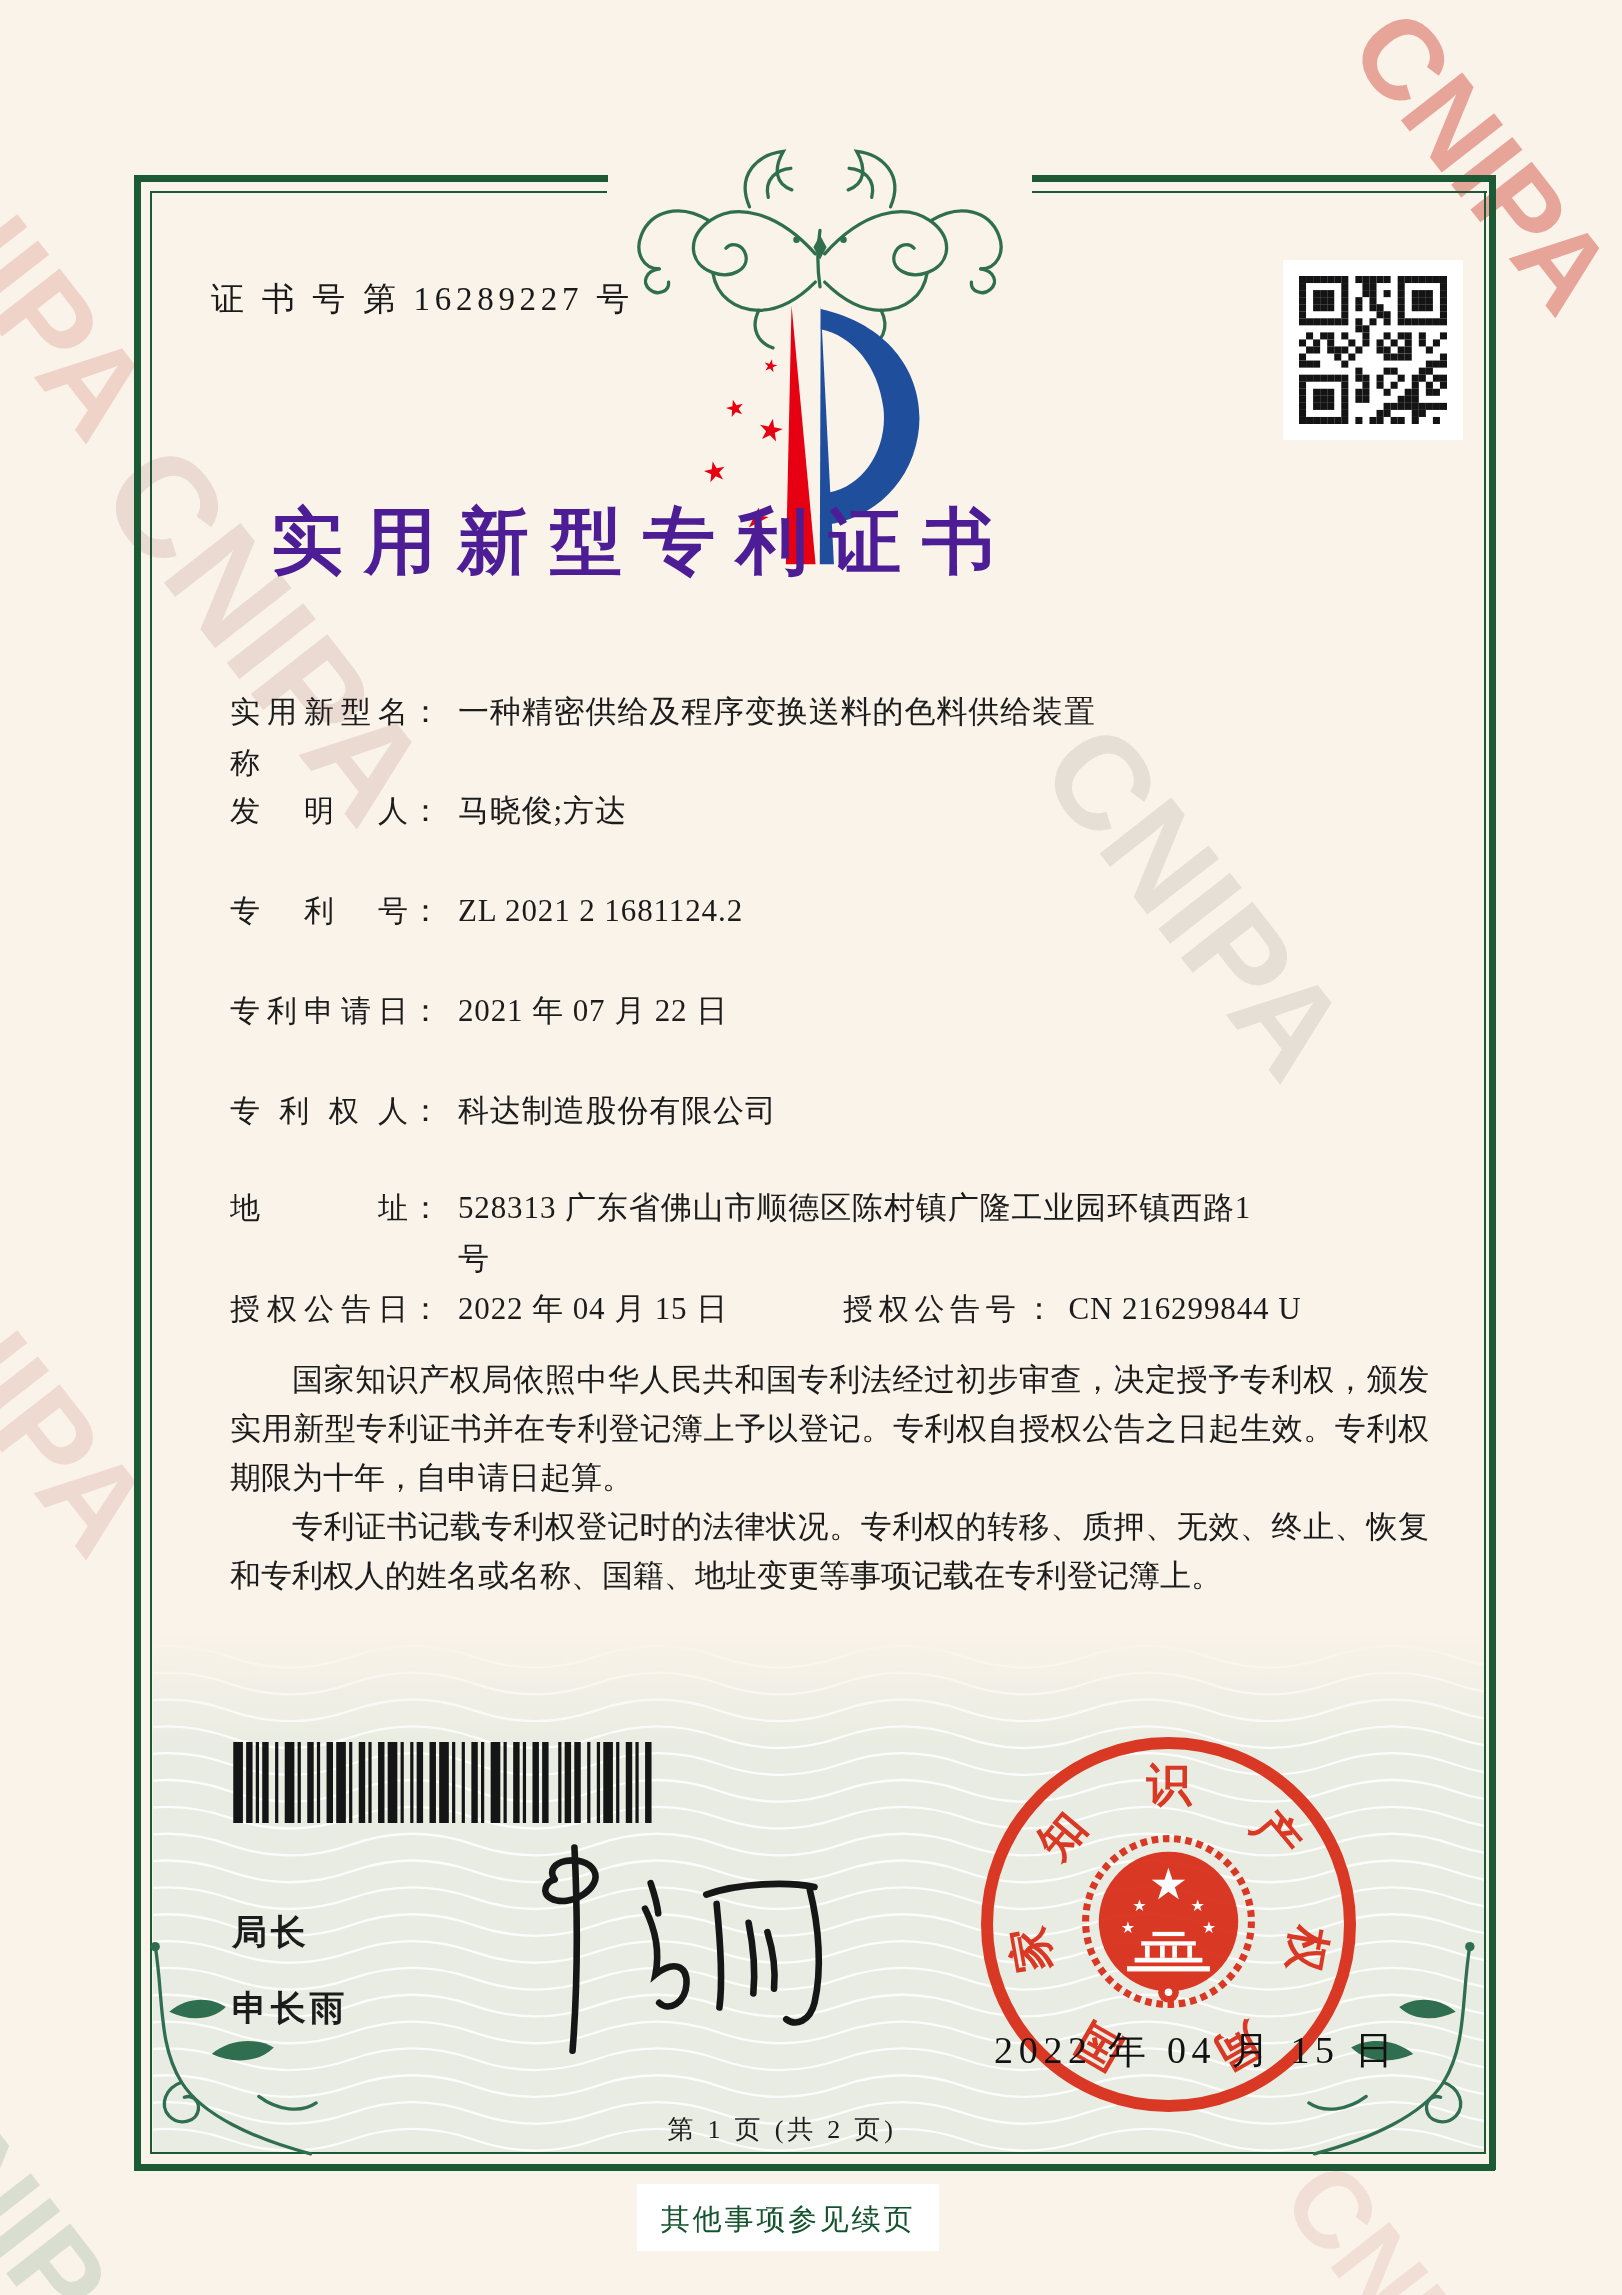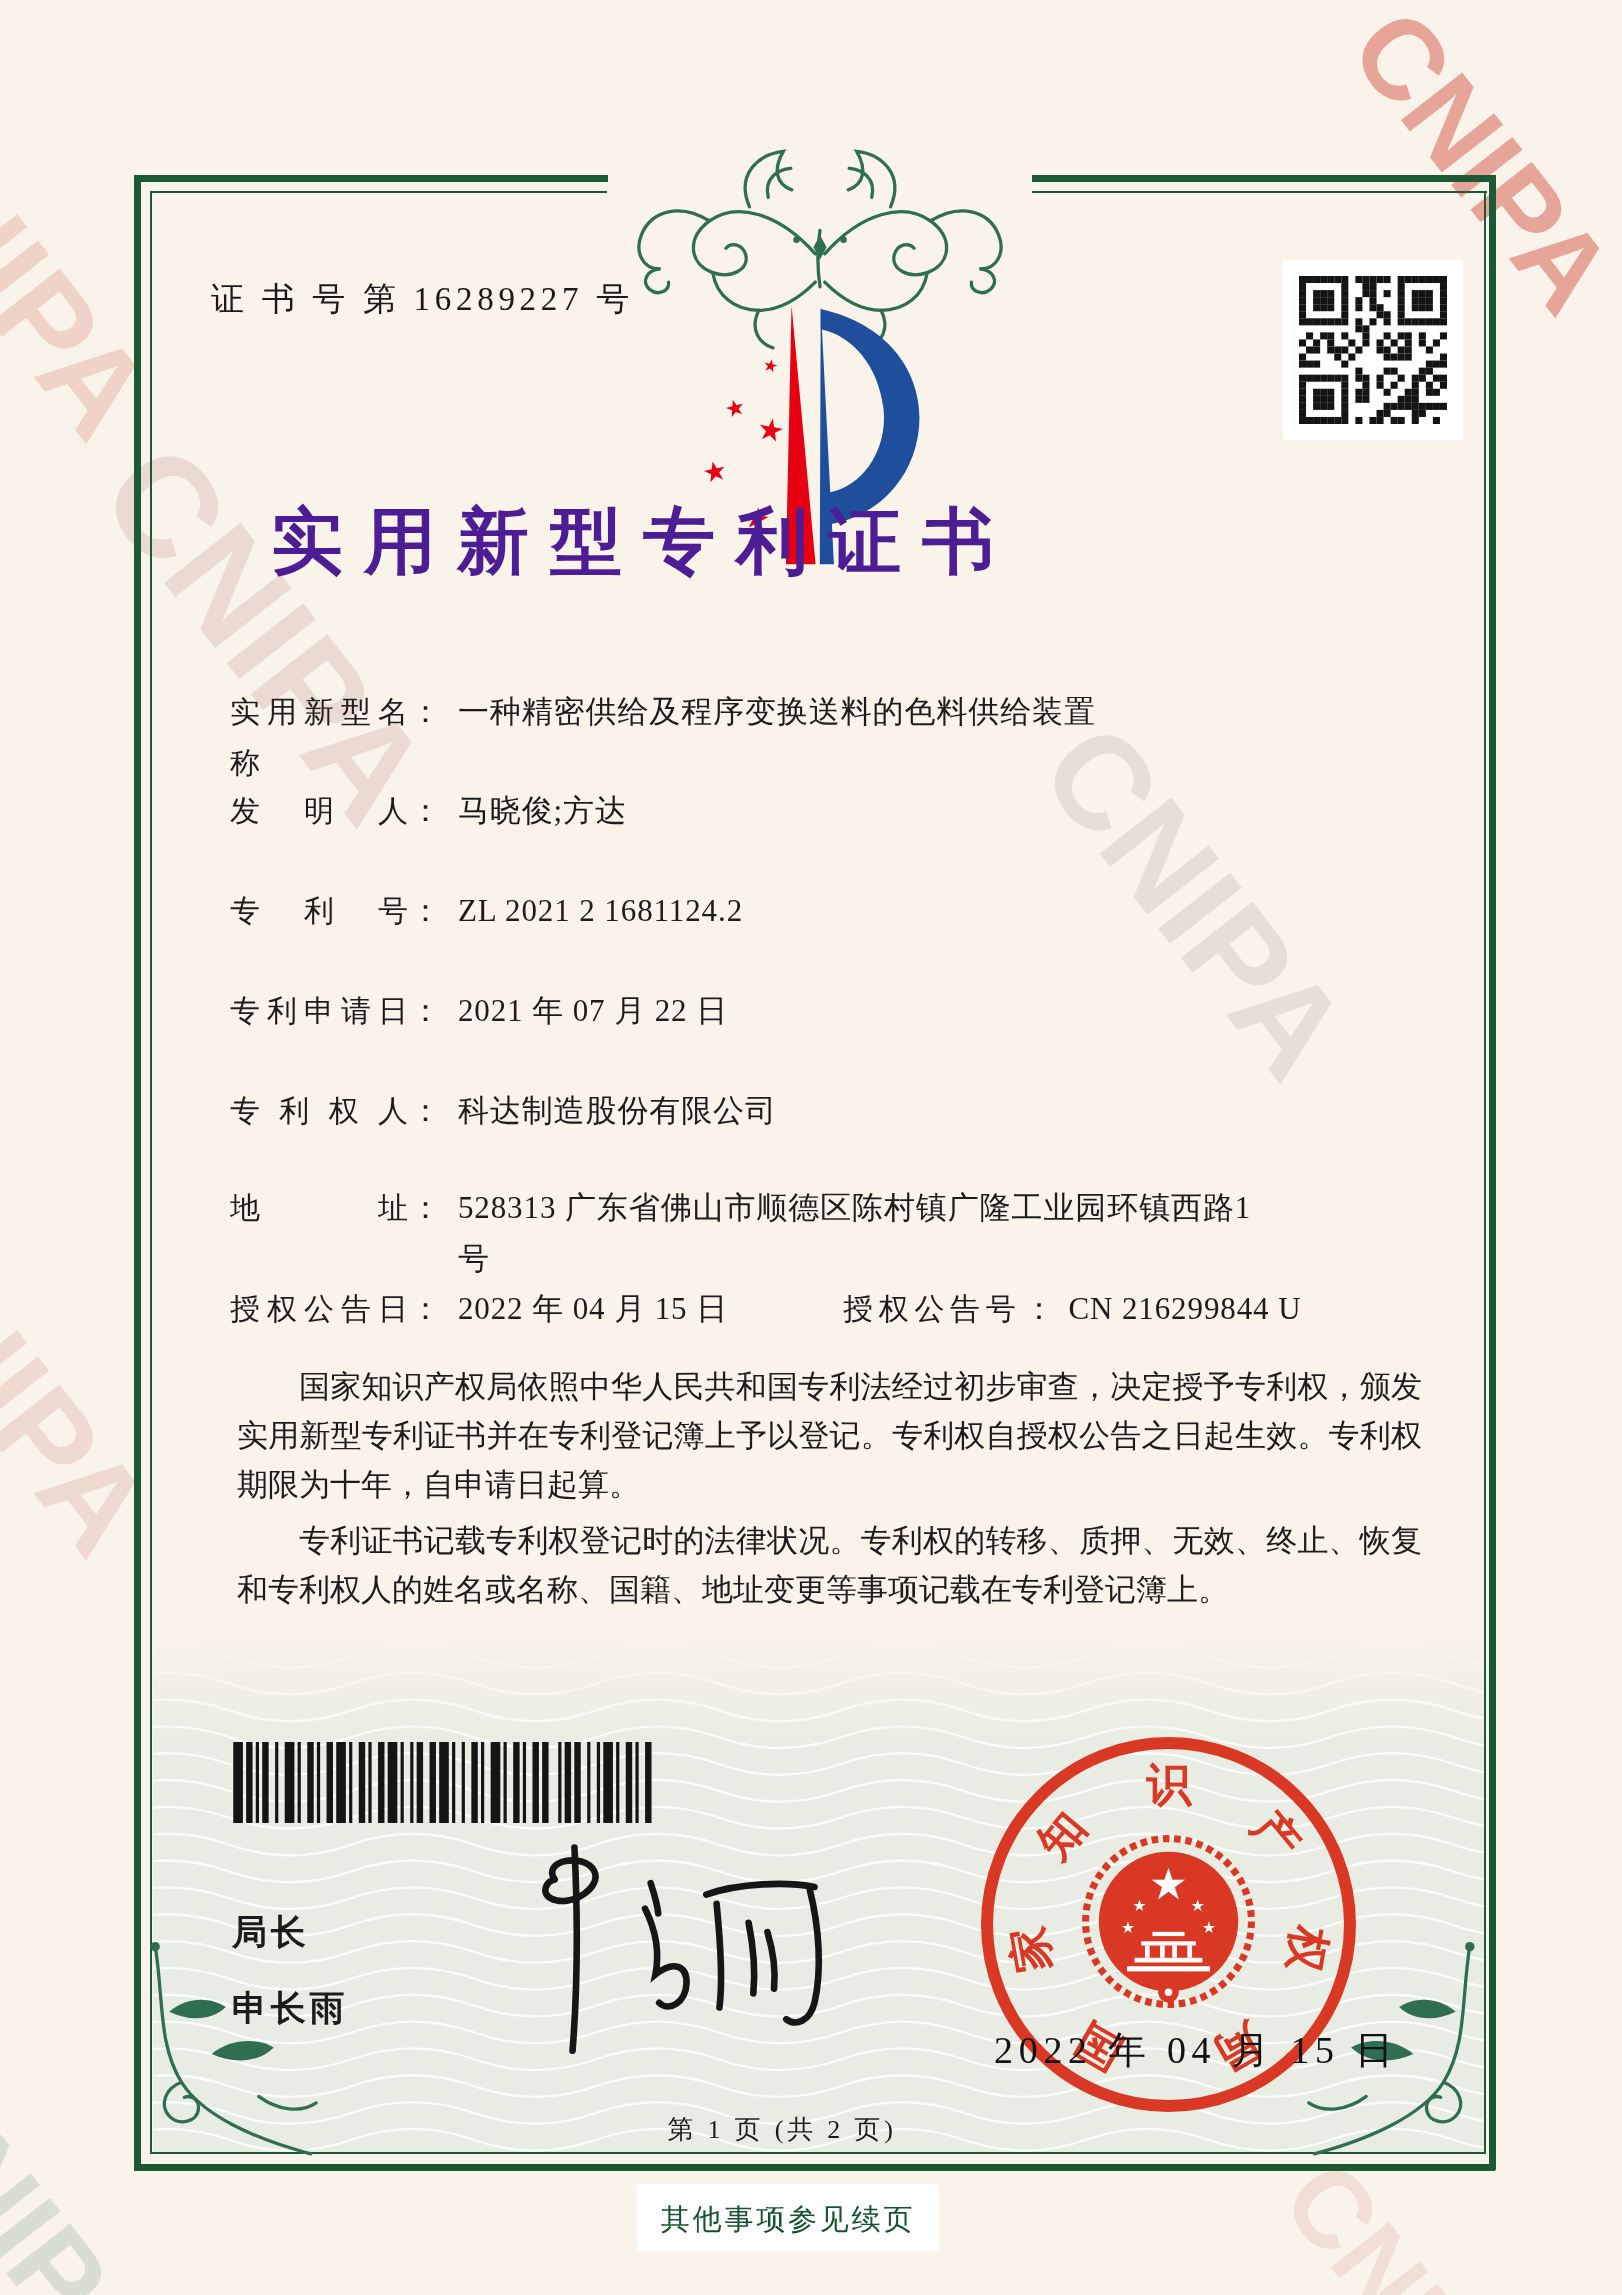--- a/index.html
+++ b/index.html
@@ -49,21 +49,21 @@
   .fvalue{display:inline-block;vertical-align:top;margin-left:17px;max-width:848px;
           letter-spacing:0.9px;}
   .fvalue--wrap{max-width:810px;}
   .pair2{position:absolute;left:613px;top:0;white-space:nowrap;}
   .pair2 .flabel2{display:inline-block;letter-spacing:5.7px;font-size:30px;vertical-align:top;}
   .pair2 .fvalue{margin-left:14px;}
 
   
   .paras{position:absolute;left:230px;top:1355px;width:1199px;font-size:31px;
          line-height:49px;text-align:justify;z-index:5;}
-  .paras p{margin:7px;text-indent:2em;}
+  .paras p{margin:0;text-indent:2em;}
 
   
   .barcode{position:absolute;left:233px;top:1742px;width:422px;height:81px;z-index:5;}
   .barcode rect{fill:#151515;}
 
   
   .signer-title{position:absolute;left:232px;top:1909px;font-size:35px;font-weight:bold;
         letter-spacing:3.8px;font-family:Liberation Serif, serif;z-index:5;}
   .signer-name{position:absolute;left:232px;top:1985px;font-size:35px;font-weight:bold;
         letter-spacing:3.8px;font-family:"Liberation Sans","DejaVu Sans",sans-serif;z-index:5;}

